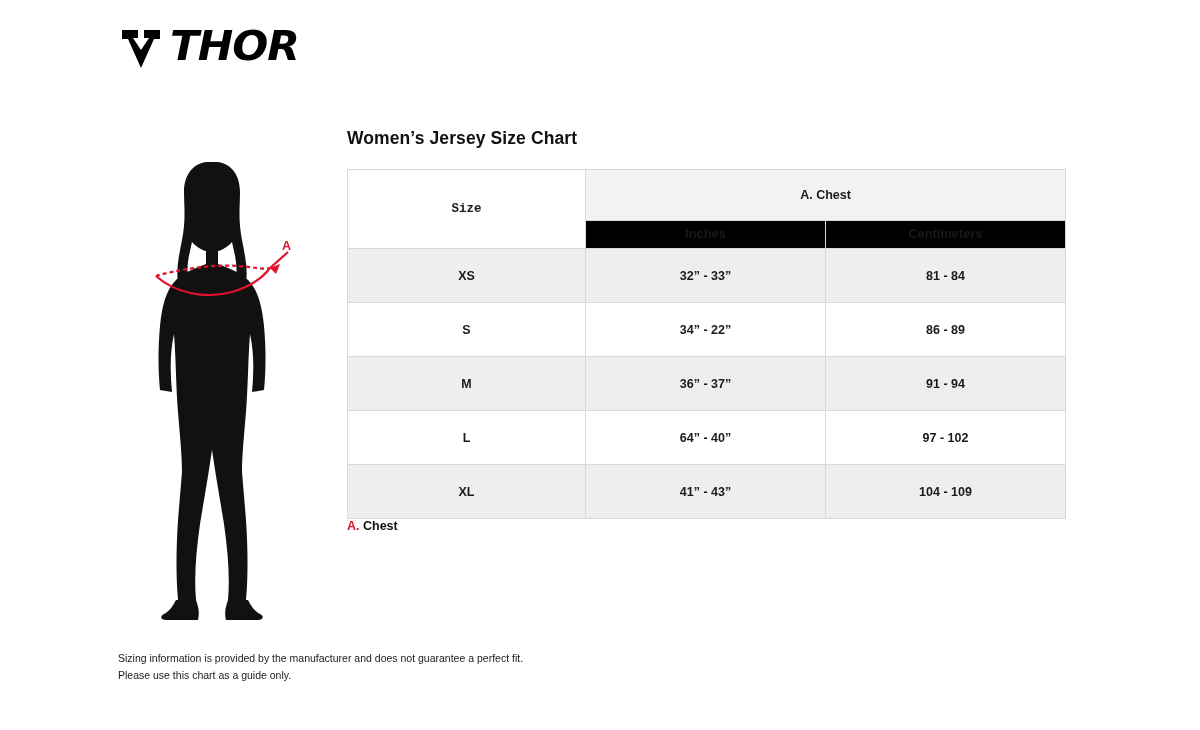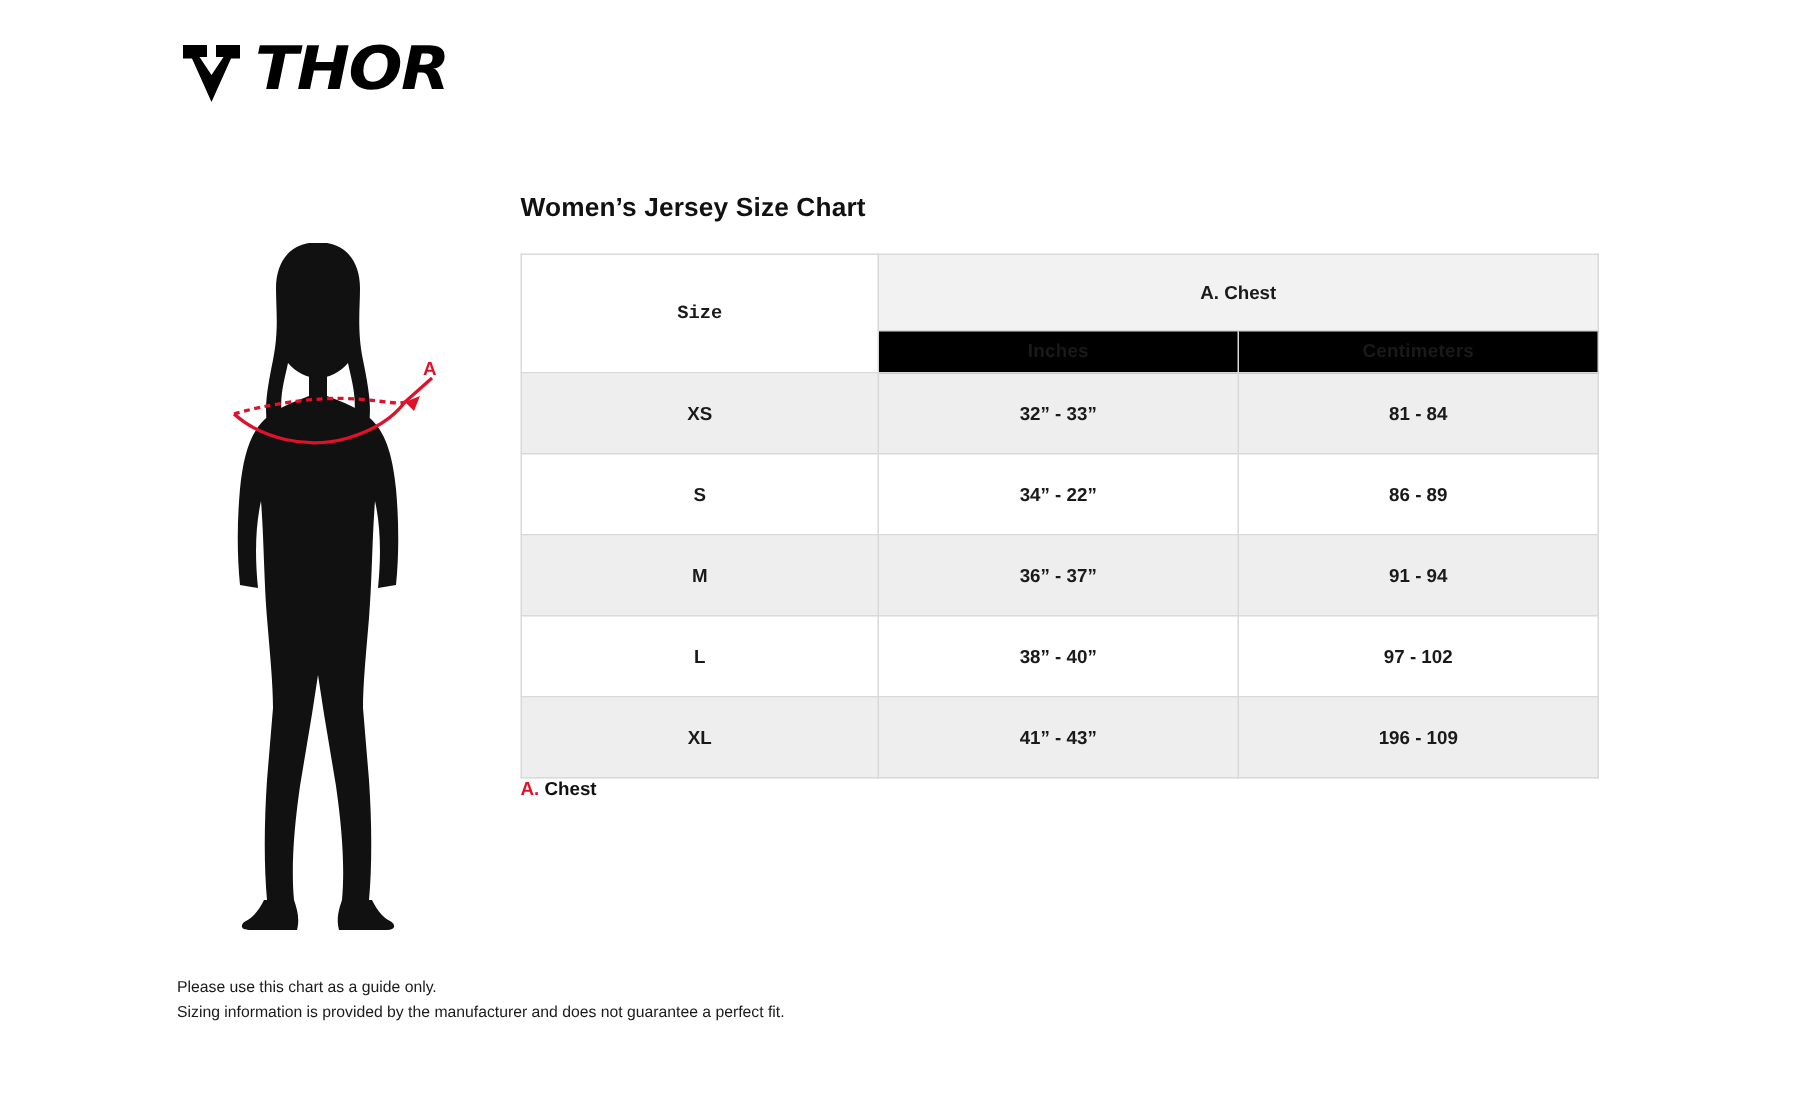--- a/index.html
+++ b/index.html
@@ -223,36 +223,36 @@
         <td>34” - 22”</td>
         <td>86 - 89</td>
       </tr>
       <tr class="alt">
         <td>M</td>
         <td>36” - 37”</td>
         <td>91 - 94</td>
       </tr>
       <tr class="plain">
         <td>L</td>
-        <td>38” - 40”</td>
+        <td>64” - 40”</td>
         <td>97 - 102</td>
       </tr>
       <tr class="alt">
         <td>XL</td>
         <td>41” - 43”</td>
-        <td>196 - 109</td>
+        <td>104 - 109</td>
       </tr>
     </tbody>
   </table>
 
 
   <div>
     <div class="measure-item-head">
       <span class="letter">A.</span>
       <span>Chest</span>
     </div>
   </div>
 </div>
 
 <div class="footer">
+  <div>Sizing information is provided by the manufacturer and does not guarantee a perfect fit.</div>
   <div>Please use this chart as a guide only.</div>
-  <div>Sizing information is provided by the manufacturer and does not guarantee a perfect fit.</div>
 </div>
 
 </body></html>

